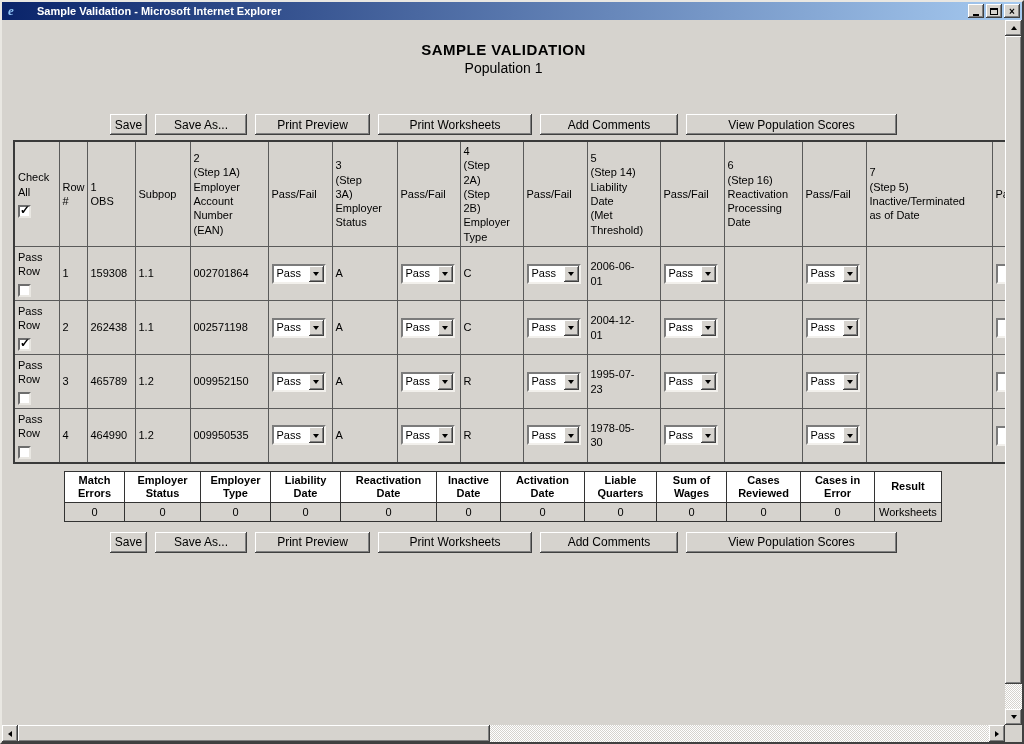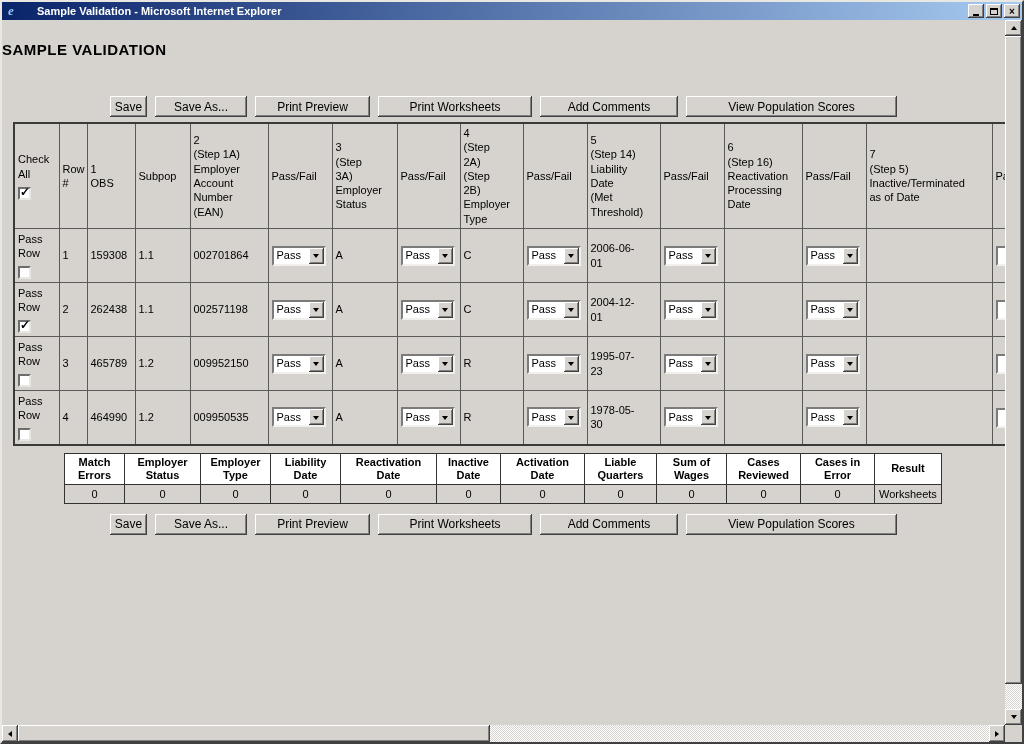--- a/index.html
+++ b/index.html
@@ -19,21 +19,21 @@
   .win-btns { display:flex; gap:2px; }
   .wbtn { width:16px; height:14px; background:#d6d3ce; display:flex; align-items:center; justify-content:center;
           box-shadow: inset -1px -1px 0 #404040, inset 1px 1px 0 #fff, inset -2px -2px 0 #808080;
           font:bold 10px "Liberation Sans",sans-serif; }
   .glyph-min { width:6px; height:2px; background:#000; margin-top:7px; }
   .glyph-max { width:8px; height:7px; border:1px solid #000; border-top:2px solid #000; }
 
   
   .content { position:absolute; top:18px; left:0; width:1003px; bottom:17px; overflow:hidden; background:#d6d3ce; }
 
-  .h1 { margin-top:21px; font-size:15px; font-weight:bold; letter-spacing:.5px; }
+  .h1 { margin-top:21px; text-align:center; font-size:15px; font-weight:bold; letter-spacing:.5px; }
   .h2 { margin-top:2px; text-align:center; font-size:14px; }
   .h3 { margin-top:23px; text-align:center; font-size:14px; font-weight:bold; }
 
   .btn-row { text-align:center; margin-top:38px; white-space:nowrap; }
   .btn-row.bottom { margin-top:10px; }
   .btn { display:inline-block; height:21px; margin:0 4px; padding:0; background:#d6d3ce; border:none;
          box-shadow: inset -1px -1px 0 #404040, inset 1px 1px 0 #fff, inset -2px -2px 0 #808080;
          font:12px "Liberation Sans",sans-serif; color:#000; vertical-align:middle;text-align:center; }
   .b0{width:37px}.b1{width:92px}.b2{width:115px}.b3{width:154px}.b4{width:138px}.b5{width:211px}
 
@@ -110,20 +110,21 @@
           <span class="glyph-max"></span>
         </span>
       <span class="wbtn">
           <span>×</span>
         </span>
     </span>
   </div>
 
   <div class="content">
     <div class="h1">SAMPLE VALIDATION</div>
+    <div class="h2">Population 1</div>
 
     <div class="btn-row top"><button class="btn b0">Save</button><button class="btn b1">Save As...</button><button class="btn b2">Print Preview</button><button class="btn b3">Print Worksheets</button><button class="btn b4">Add Comments</button><button class="btn b5">View Population Scores</button></div>
 
     <div class="table-clip">
       <table class="main-table">
         <colgroup>
           <col style="width:45px">
             <col style="width:28px">
             <col style="width:48px">
             <col style="width:55px">

